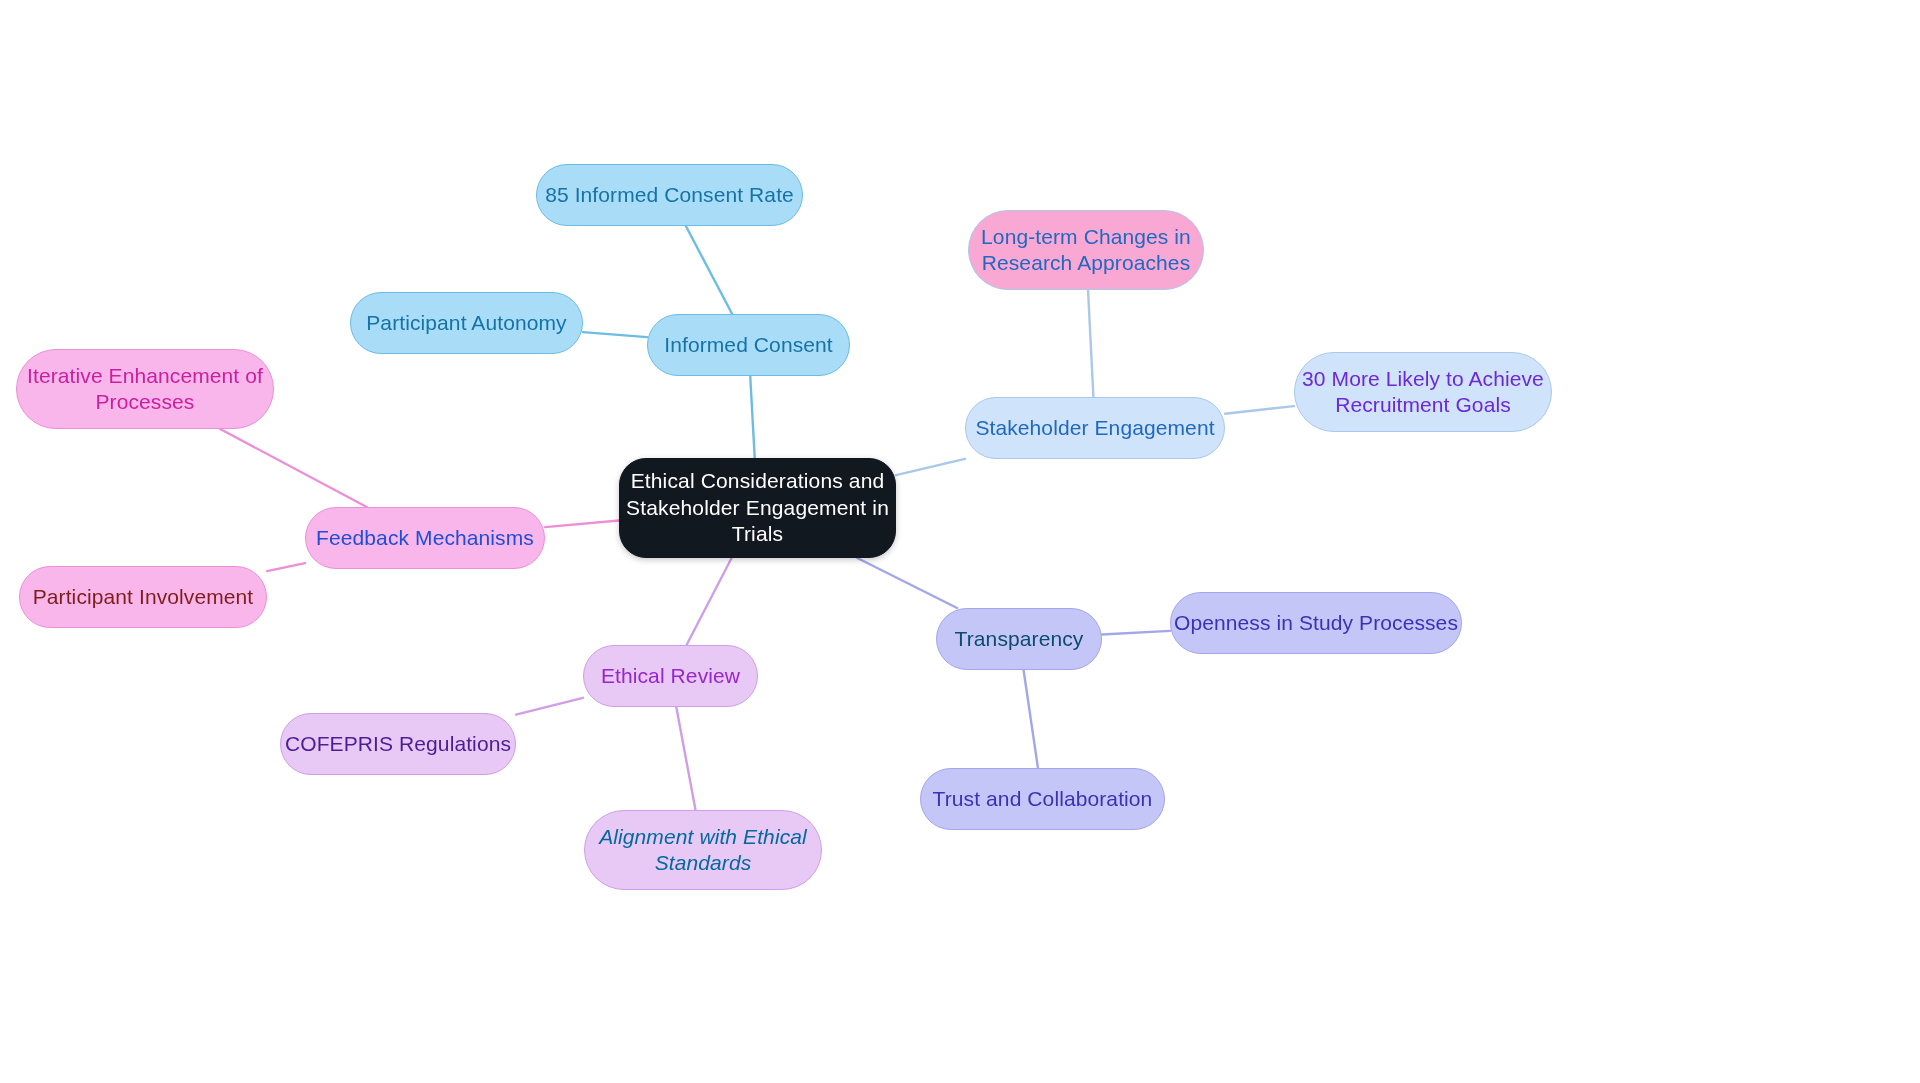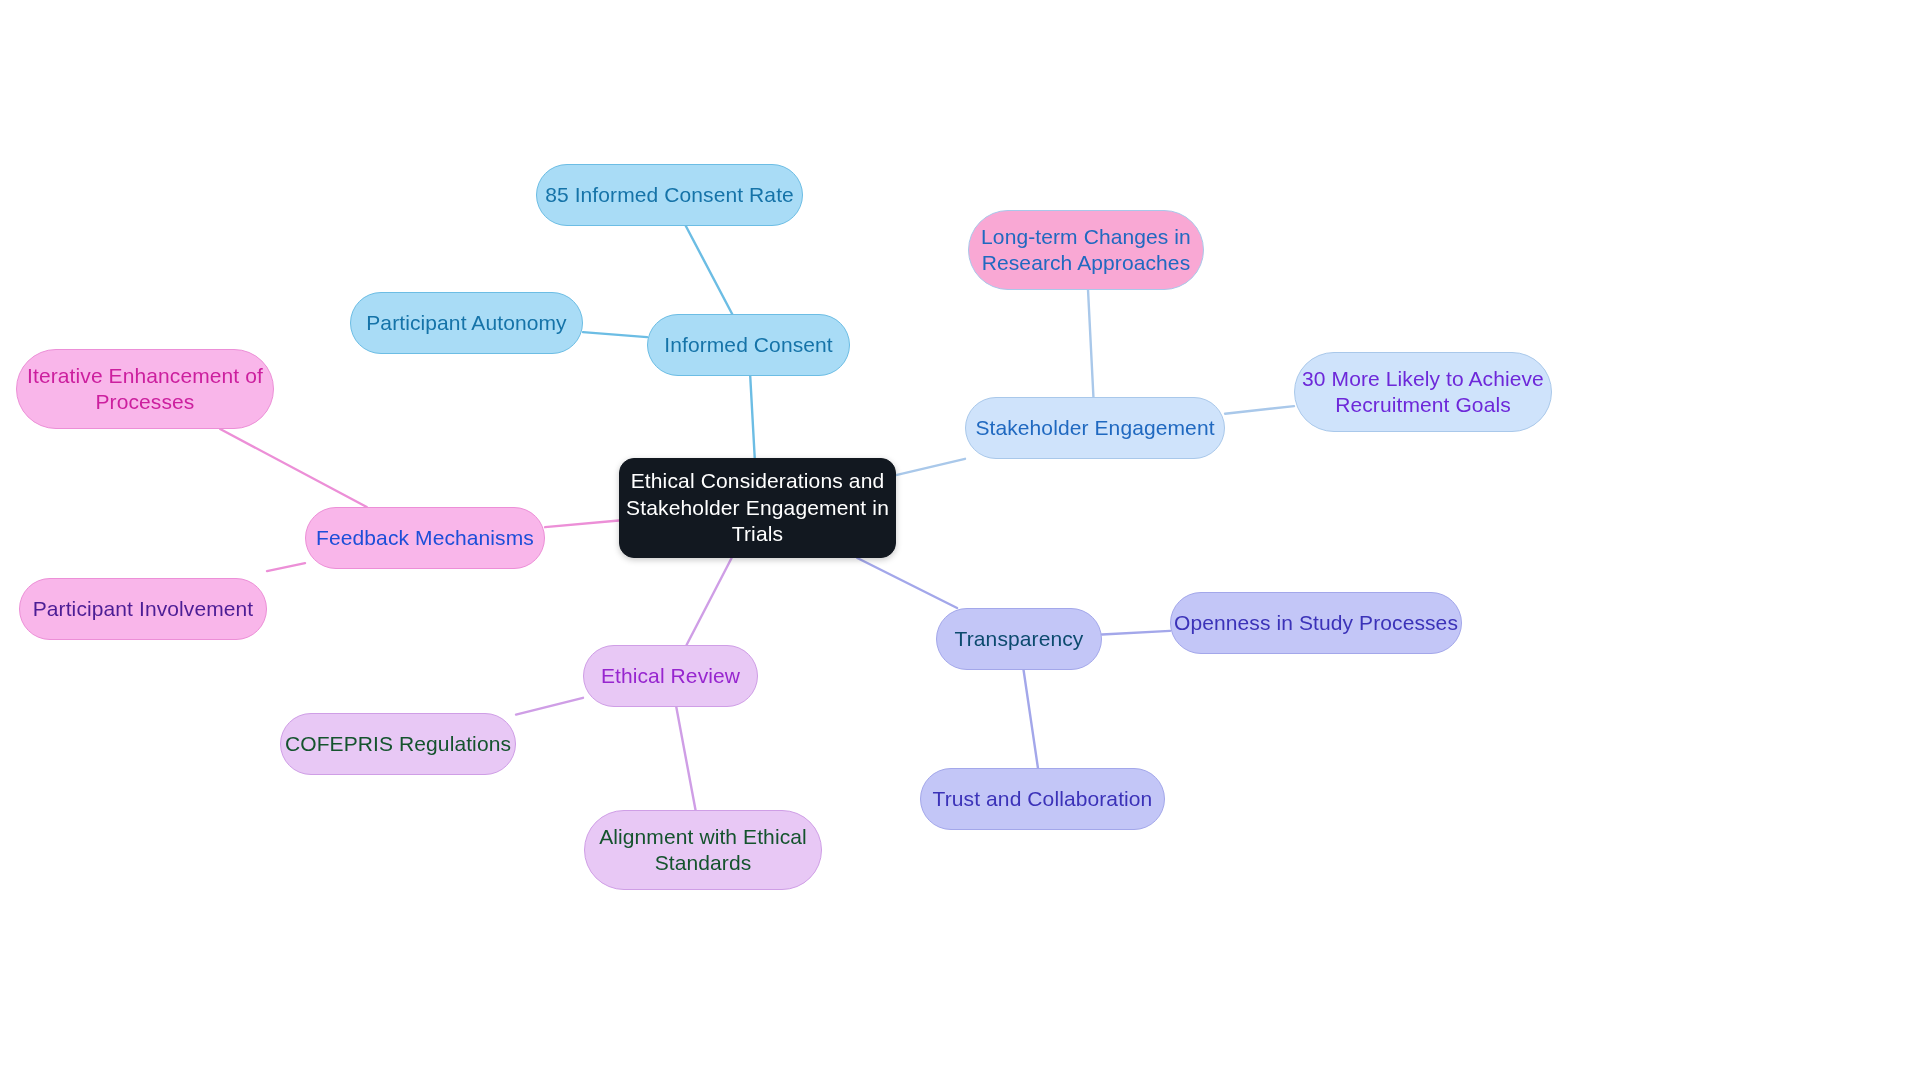--- a/index.html
+++ b/index.html
@@ -33,21 +33,21 @@
     align-items: center;
     justify-content: center;
     text-align: center;
     border-style: solid;
     border-width: 1px;
     line-height: 1.24;
     white-space: pre-line;
     letter-spacing: 0.1px;
   }
   .mm-node.root {
-    border-radius: 15px;
+    border-radius: 27px;
     font-size: 21px;
     letter-spacing: 0.15px;
     line-height: 1.27;
     box-shadow: 0 2px 6px rgba(0,0,0,0.22);
   }
   .mm-node.branch, .mm-node.leaf {
     border-radius: 999px;
     font-size: 21px;
   }
 </style>
@@ -81,21 +81,21 @@
       <div class="mm-node leaf" style="left: 350px; top: 292px; width: 233px; height: 62px; background: rgb(169, 220, 246); color: rgb(21, 115, 168); border-color: rgb(108, 189, 228);"><span>Participant Autonomy</span></div>
       <div class="mm-node branch" style="left: 965px; top: 397px; width: 260px; height: 62px; background: rgb(207, 227, 251); color: rgb(32, 105, 192); border-color: rgb(169, 200, 234);"><span>Stakeholder Engagement</span></div>
       <div class="mm-node leaf" style="left: 968px; top: 210px; width: 236px; height: 80px; background: #f9a8d4; color: rgb(32, 105, 192); border-color: rgb(169, 200, 234);"><span>Long-term Changes in
 Research Approaches</span></div>
       <div class="mm-node leaf" style="left: 1294px; top: 352px; width: 258px; height: 80px; background: rgb(207, 227, 251); color: #6d28d9; border-color: rgb(169, 200, 234);"><span>30 More Likely to Achieve
 Recruitment Goals</span></div>
       <div class="mm-node branch" style="left: 936px; top: 608px; width: 166px; height: 62px; background: rgb(195, 198, 247); color: #0c4a6e; border-color: rgb(163, 167, 234);"><span>Transparency</span></div>
       <div class="mm-node leaf" style="left: 1170px; top: 592px; width: 292px; height: 62px; background: rgb(195, 198, 247); color: rgb(59, 50, 184); border-color: rgb(163, 167, 234);"><span>Openness in Study Processes</span></div>
       <div class="mm-node leaf" style="left: 920px; top: 768px; width: 245px; height: 62px; background: rgb(195, 198, 247); color: rgb(59, 50, 184); border-color: rgb(163, 167, 234);"><span>Trust and Collaboration</span></div>
       <div class="mm-node branch" style="left: 583px; top: 645px; width: 175px; height: 62px; background: rgb(232, 200, 245); color: rgb(151, 38, 207); border-color: rgb(207, 158, 230);"><span>Ethical Review</span></div>
-      <div class="mm-node leaf" style="left: 280px; top: 713px; width: 236px; height: 62px; background: rgb(232, 200, 245); color: #14532d; border-color: rgb(207, 158, 230);"><span>COFEPRIS Regulations</span></div>
-      <div class="mm-node leaf" style="left: 584px; top: 810px; width: 238px; height: 80px; background: rgb(232, 200, 245); color: #14532d; border-color: rgb(207, 158, 230);"><span>Alignment with Ethical
+      <div class="mm-node leaf" style="left: 280px; top: 713px; width: 236px; height: 62px; background: rgb(232, 200, 245); color: #4c1d95; border-color: rgb(207, 158, 230);"><span>COFEPRIS Regulations</span></div>
+      <div class="mm-node leaf" style="left: 584px; top: 810px; width: 238px; height: 80px; background: rgb(232, 200, 245); color: #0369a1; border-color: rgb(207, 158, 230); font-style: italic;"><span>Alignment with Ethical
 Standards</span></div>
       <div class="mm-node branch" style="left: 305px; top: 507px; width: 240px; height: 62px; background: rgb(249, 182, 234); color: #1d4ed8; border-color: rgb(236, 143, 215);"><span>Feedback Mechanisms</span></div>
       <div class="mm-node leaf" style="left: 16px; top: 349px; width: 258px; height: 80px; background: rgb(249, 182, 234); color: rgb(204, 31, 158); border-color: rgb(236, 143, 215);"><span>Iterative Enhancement of
 Processes</span></div>
-      <div class="mm-node leaf" style="left: 19px; top: 578px; width: 248px; height: 62px; background: rgb(249, 182, 234); color: #4c1d95; border-color: rgb(236, 143, 215);"><span>Participant Involvement</span></div>
+      <div class="mm-node leaf" style="left: 19px; top: 566px; width: 248px; height: 62px; background: rgb(249, 182, 234); color: #7f1d1d; border-color: rgb(236, 143, 215);"><span>Participant Involvement</span></div>
     </div>
 </div>
 
 </body></html>

